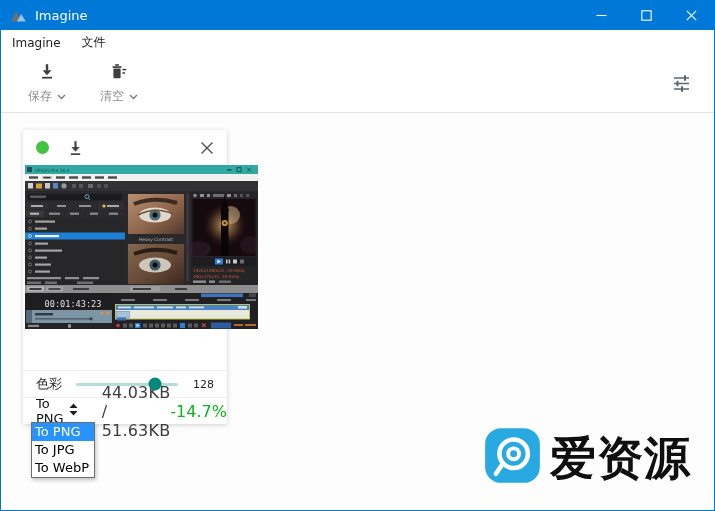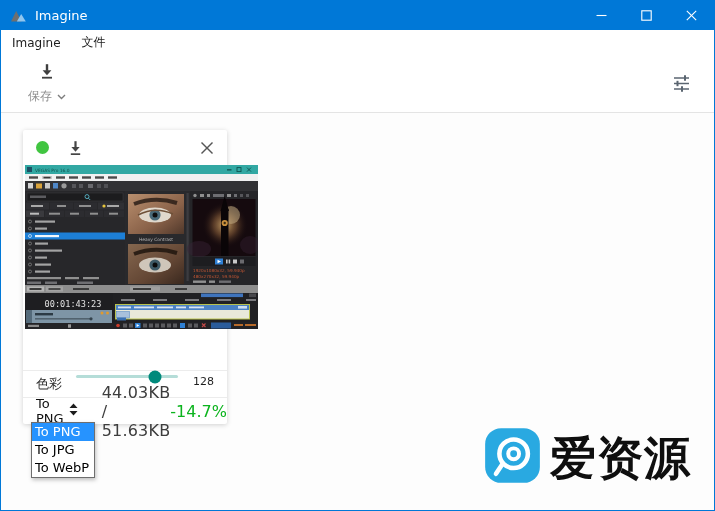--- a/index.html
+++ b/index.html
@@ -31,21 +31,21 @@
   
   .card { position:absolute; left:22px; top:17px; width:204px; height:294px; background:#fff; border-radius:2px; box-shadow:0 1px 5px rgba(0,0,0,.18); display:flex; flex-direction:column; }
   .card-header { height:35px; display:flex; align-items:center; padding:0 13px; flex:0 0 auto; }
   .status-dot { width:13px; height:13px; border-radius:50%; background:#41c541; }
   .card-save { margin-left:19px; display:flex; }
   .card-close { margin-left:auto; display:flex; }
   .thumb-wrap { margin:0 2px; flex:0 0 auto; }
   .thumb-wrap svg { display:block; }
   .card-spacer { flex:1 1 auto; }
 
-  .slider-row { height:27px; border-top:1px solid #ececec; display:flex; padding:4px 13px; flex:0 0 auto; }
+  .slider-row { height:27px; border-top:1px solid #ececec; display:flex; align-items:center; padding:4px 13px; flex:0 0 auto; }
   .slider-label { font-size:13px; color:#2e2e2e; }
   .slider-track { flex:1; position:relative; height:3px; background:#b5ddd8; border-radius:2px; margin:0 12px 0 14px; }
   .slider-handle { position:absolute; top:50%; left:77%; width:13px; height:13px; border-radius:50%; background:#00897b; transform:translate(-50%,-50%); }
   .slider-value { font-size:11px; color:#1f1f1f; min-width:24px; text-align:right; }
 
   .bottom-row { height:27px; border-top:1px solid #ececec; display:flex; align-items:center; padding:0 13px; flex:0 0 auto; }
   .format-select { display:flex; align-items:center; gap:5px; font-size:13px; color:#111; }
   .size-text { margin-left:24px; font-size:16px; color:#3d3d3d; letter-spacing:.2px; }
   .savings { margin-left:auto; font-size:16px; color:#0cb41e; }
 
@@ -100,20 +100,39 @@
     <div class="tb-btn">
       <span>
         <svg width="16" height="17" viewBox="0 0 16 17">
           <rect x="6.8" y="1.2" width="2.4" height="6.6" fill="#3f3f3f"></rect>
           <polygon points="3.6,7.2 12.4,7.2 8,12.2" fill="#3f3f3f"></polygon>
           <rect x="3" y="13.8" width="10" height="1.8" fill="#3f3f3f"></rect>
         </svg>
       </span>
       <span class="tb-label-row">
         <span>保存</span>
+        <span>
+          <svg width="9" height="6" viewBox="0 0 9 6">
+              <polyline points="1,1 4.5,4.5 8,1" fill="none" stroke="#7d7d7d" stroke-width="1.4"></polyline>
+            </svg>
+        </span>
+      </span>
+    </div>
+    <div class="tb-btn">
+      <span>
+        <svg width="18" height="17" viewBox="0 0 18 17">
+          <rect x="5.2" y="1.2" width="3.6" height="1.6" fill="#3f3f3f"></rect>
+          <rect x="2.6" y="3.2" width="8.8" height="1.7" fill="#3f3f3f"></rect>
+          <rect x="3.4" y="5.6" width="7.2" height="9.6" rx="0.8" fill="#3f3f3f"></rect>
+          <line x1="12.4" y1="6.6" x2="16.2" y2="6.6" stroke="#3f3f3f" stroke-width="1.5"></line>
+          <line x1="12.4" y1="10" x2="15" y2="10" stroke="#3f3f3f" stroke-width="1.5"></line>
+        </svg>
+      </span>
+      <span class="tb-label-row">
+        <span>清空</span>
         <span>
           <svg width="9" height="6" viewBox="0 0 9 6">
               <polyline points="1,1 4.5,4.5 8,1" fill="none" stroke="#7d7d7d" stroke-width="1.4"></polyline>
             </svg>
         </span>
       </span>
     </div>
     <div class="tune-btn">
       <span>
         <svg width="21" height="19" viewBox="0 0 21 19">

